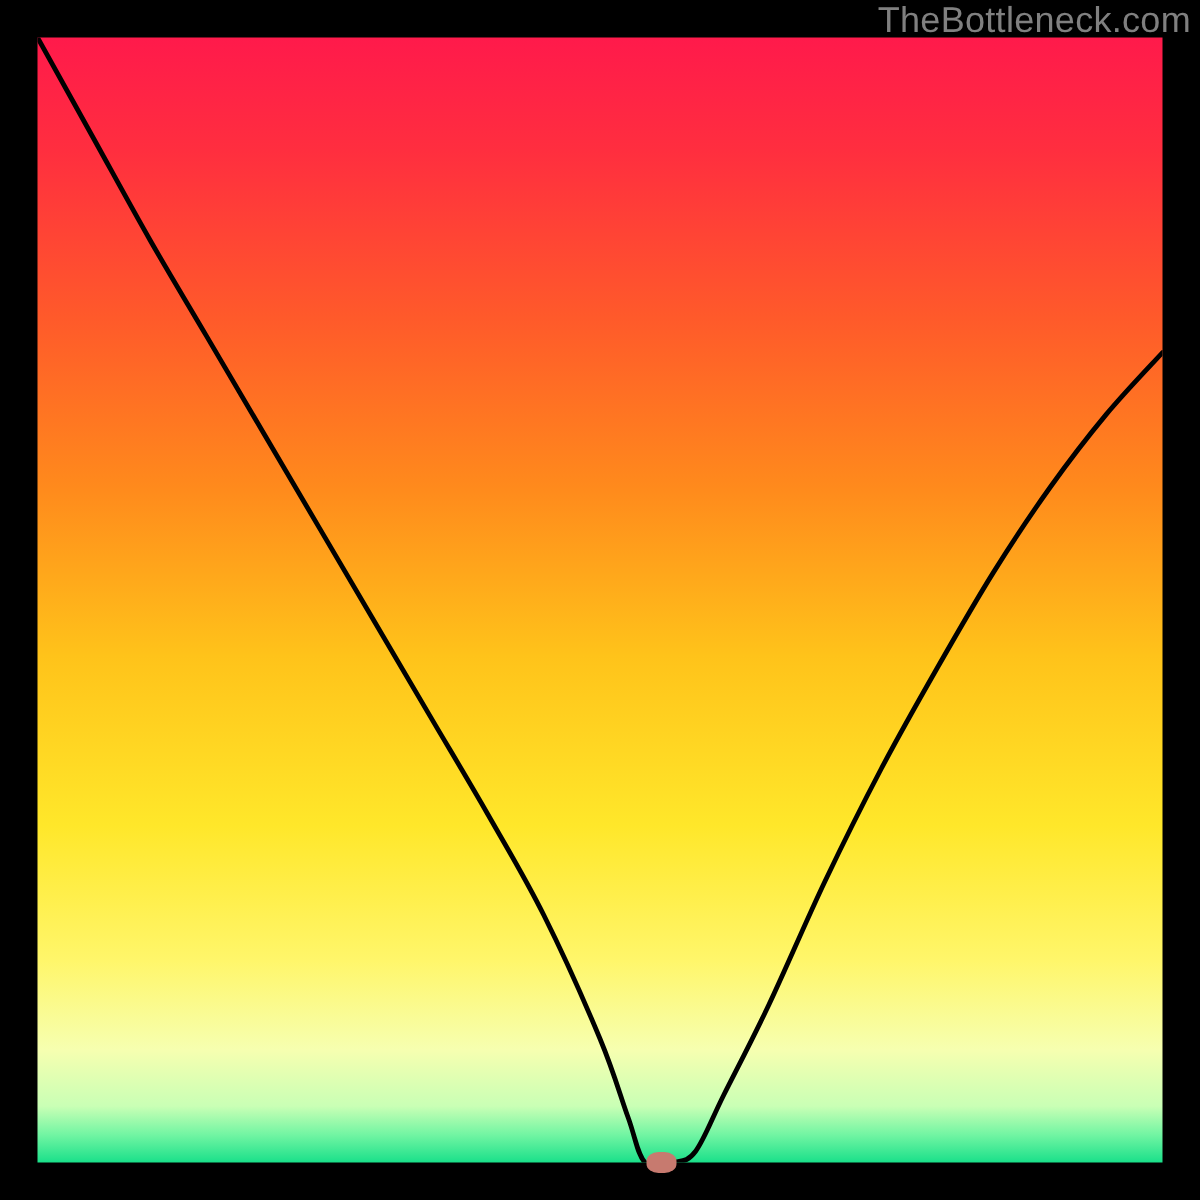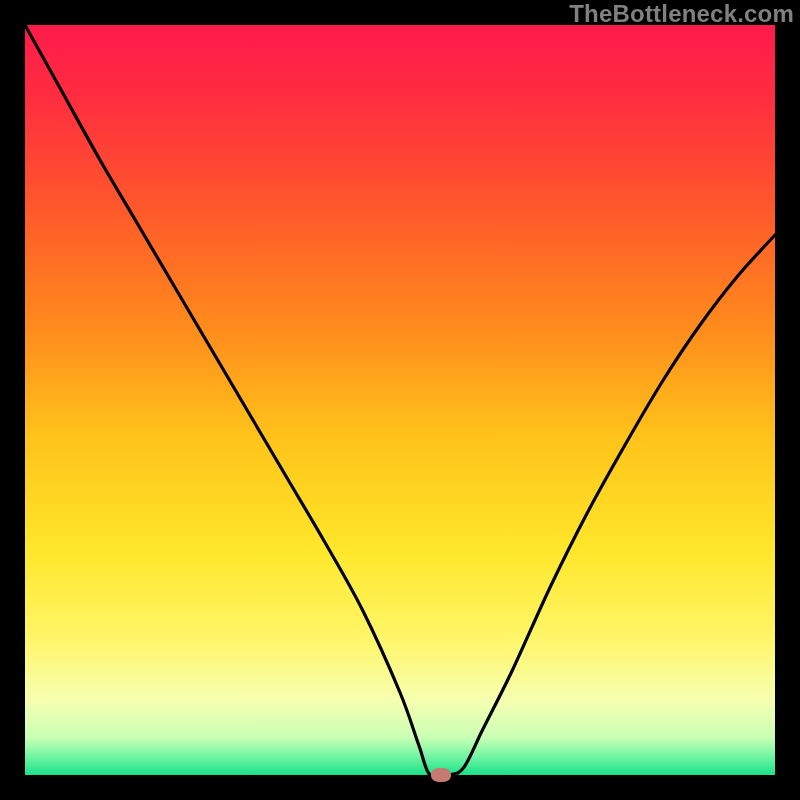--- a/index.html
+++ b/index.html
@@ -16,21 +16,21 @@
     width: 800px;
     height: 800px;
     background: #000;
   }
   .watermark {
     position: absolute;
     top: 0;
     right: 6px;
     color: #808080;
     font-size: 24px;
-    font-weight: 700;
+    font-weight: 400;
     letter-spacing: 0.2px;
     z-index: 5;
     user-select: none;
   }
   svg.plot {
     position: absolute;
     left: 0;
     top: 0;
     width: 800px;
     height: 800px;

